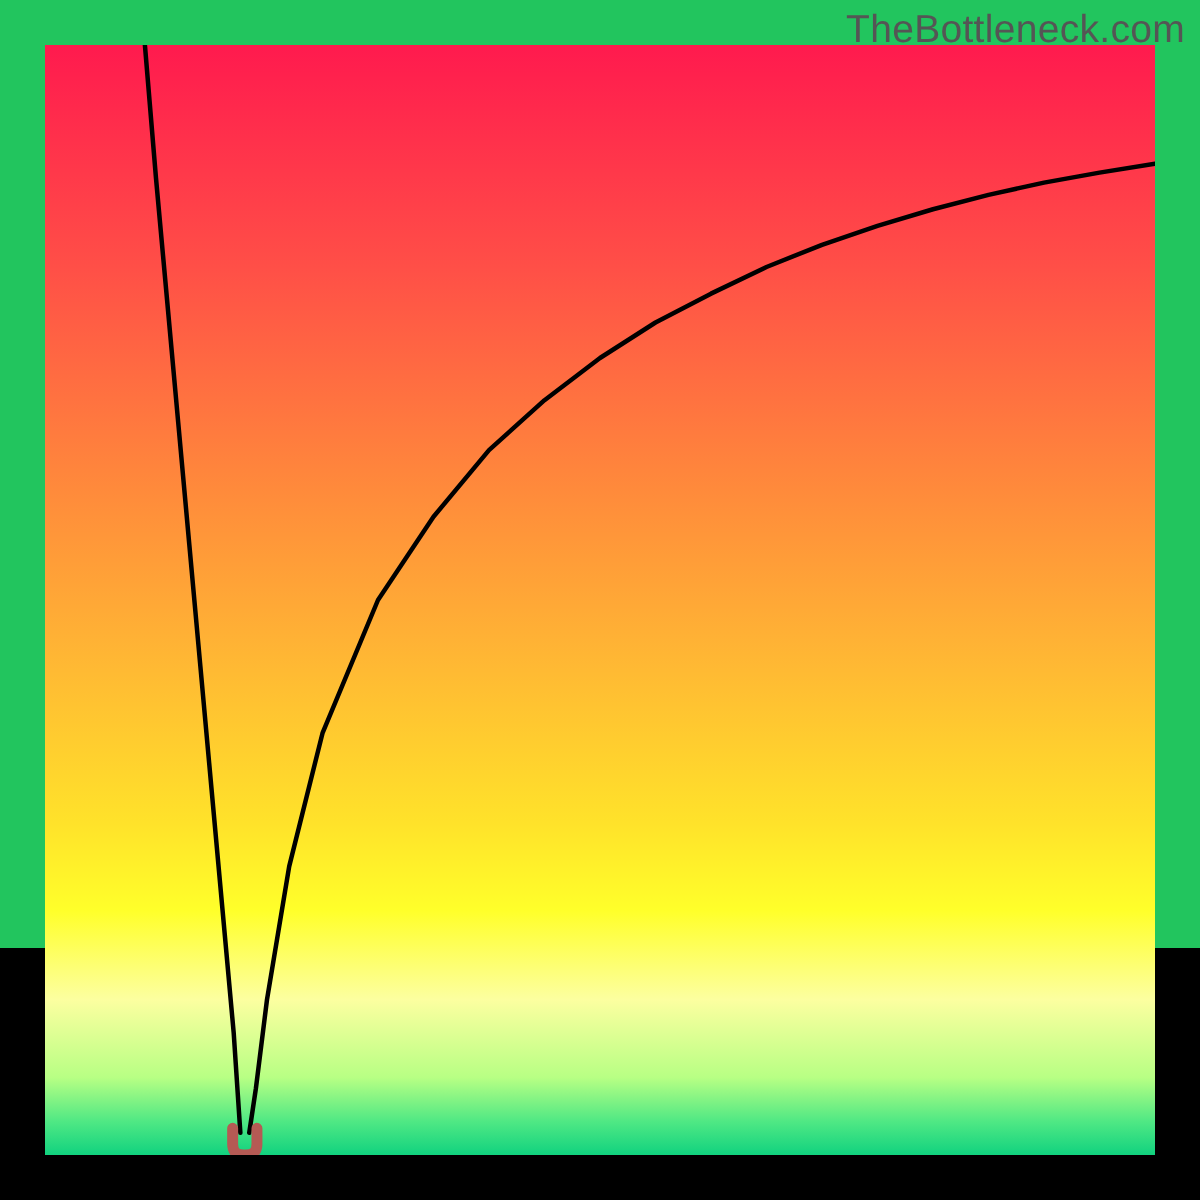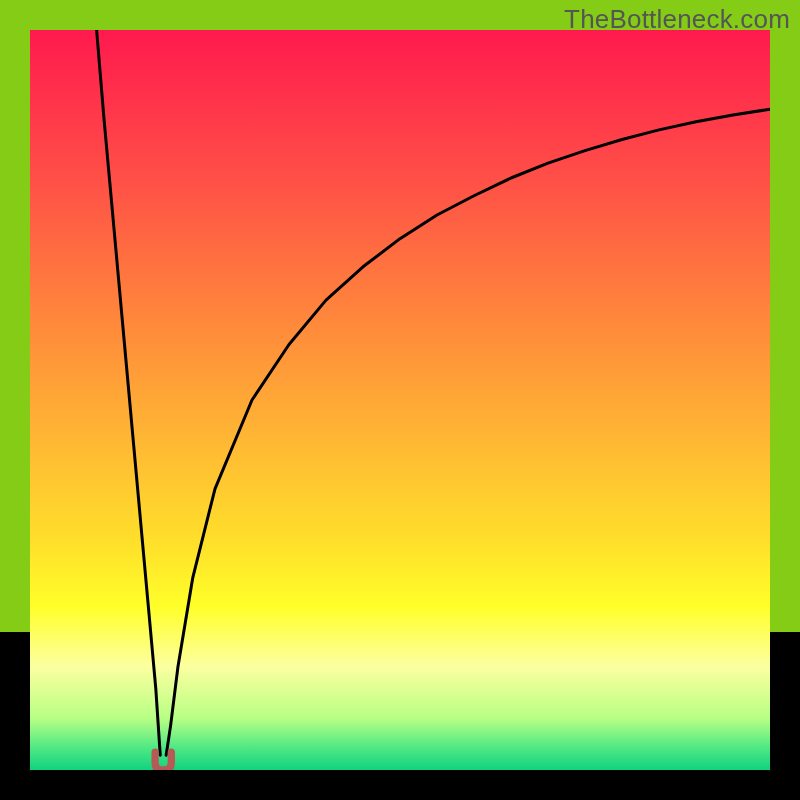--- a/index.html
+++ b/index.html
@@ -8,21 +8,21 @@
     width: 800px;
     height: 800px;
     overflow: hidden;
     background: #000;
     font-family: Arial, Helvetica, sans-serif;
   }
   .frame {
     position: relative;
     width: 800px;
     height: 632px;
-    background: #84cc16;
+    background: #22c55e;
   }
   .plot-area {
     position: absolute;
     left: 30px;
     top: 30px;
     width: 740px;
     height: 740px;
     overflow: hidden;
   }
   .plot-area svg {

